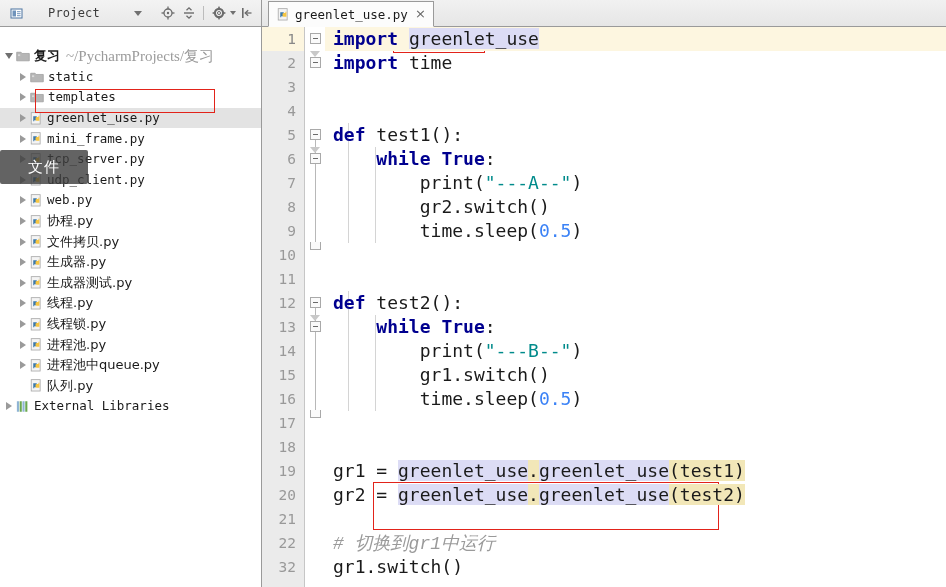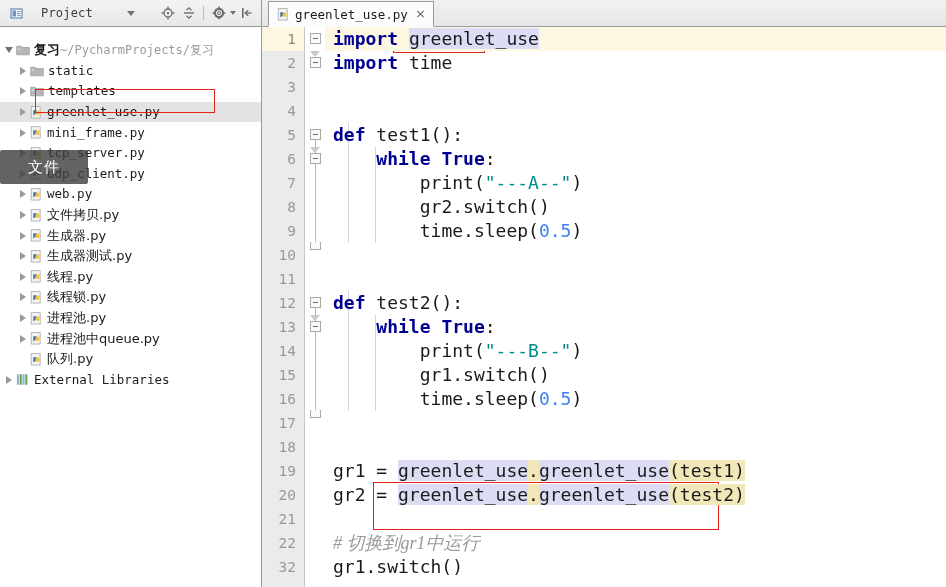--- a/index.html
+++ b/index.html
@@ -36,21 +36,21 @@
     border-bottom: 1px solid #9a9a9a;
     display: flex;
     align-items: center;
     box-sizing: border-box;
     padding: 0 4px 0 6px;
   }
   .panel-title {
     font-size: 12px;
     color: #3c3c3c;
     font-family: "DejaVu Sans Mono", monospace;
-    margin-left: 14px;
+    margin-left: 21px;
     letter-spacing: .2px;
   }
   .ph-spacer { flex: 1 1 auto; }
   .tool-ico {
     width: 17px; height: 17px;
     display: inline-flex;
     align-items: center;
     justify-content: center;
     margin: 0 2px;
   }
@@ -70,21 +70,21 @@
     width: 0; height: 0;
     border-left: 3px solid transparent;
     border-right: 3px solid transparent;
     border-top: 4px solid #707070;
     display: inline-block;
     margin-left: 1px;
   }
 
   
   #tree {
-    padding-top: 13px;
+    padding-top: 19px;
     font-family: "DejaVu Sans Mono", monospace;
     font-size: 12.5px;
     color: #1a1a1a;
     user-select: none;
   }
   .trow {
     height: 20.6px;
     display: flex;
     align-items: center;
     white-space: nowrap;
@@ -106,21 +106,23 @@
     border-bottom: none;
   }
   .twist.none { border: none; width: 6px; height: 9px; }
   .tw-cell { width: 14px; display:flex; align-items:center; justify-content:center; flex:0 0 14px;}
   .ticon { flex: 0 0 auto; margin-right: 4px; display: inline-flex; align-items: center; }
   .tlabel { font-size: 12.5px; line-height: 14px; }
   .tlabel.cjk { font-family: "DejaVu Sans", sans-serif; font-size: 13px; }
   .tlabel.bold { font-weight: bold; }
   .tpath {
     color: #9b9b9b;
-    font-size: 12px;
+    font-size: 15px;
+    margin-left: 6px;
+    font-family: Liberation Serif, serif;
   }
   .ind0 { padding-left: 2px; }
   .ind1 { padding-left: 16px; }
 
   
   .annot {
     position: absolute;
     border: 1.6px solid #e2231a;
     pointer-events: none;
     box-sizing: border-box;
@@ -233,21 +235,21 @@
     font-size: 18px;
     color: #1a1a1a;
     white-space: pre;
     padding-left: 8px;
     box-sizing: border-box;
   }
   .cline.cur { background: #fdf6e0; }
   .kw { color: #00008f; font-weight: bold; }
   .str { color: #008b8b; }
   .num { color: #3b82f6; }
-  .cmt-cjk { font-family: Liberation Serif, serif; font-style: italic; color:#9a9a9a;}
+  .cmt-cjk { font-family: Liberation Mono, monospace; font-style: italic; color:#9a9a9a;}
   .sel-lav { background: #dcdcf5; }
   .hl-tan { background: #f2e7b8; }
 
   
   #curline-strip {
     position: absolute;
     left: 0; right: 0;
     height: 24px;
     background: #fdf6e0;
     z-index: 0;
@@ -474,20 +476,33 @@
             <span class="twist"></span>
           </span>
           <span class="ticon">
             <svg width="13" height="13" viewBox="0 0 16 16">
               <rect x="1.5" y="0.8" width="11" height="14" fill="#f4f4f4" stroke="#a8a8a8" stroke-width="1"></rect>
               <path d="M4 5.2 h3.2 a1.6 1.6 0 0 1 1.6 1.6 v1.6 a1.6 1.6 0 0 1 -1.6 1.6 h-2 v1.4 h-1.2 z" fill="#3b78ab"></path>
               <path d="M11.6 10.8 h-3.2 a1.6 1.6 0 0 1 -1.6 -1.6 v-1.6 a1.6 1.6 0 0 1 1.6 -1.6 h2 v-1.4 h1.2 z" fill="#f5c542"></path>
             </svg>
           </span>
           <span class="tlabel">web.py</span>
+        </div>
+        <div class="trow ind1">
+          <span class="tw-cell">
+            <span class="twist"></span>
+          </span>
+          <span class="ticon">
+            <svg width="13" height="13" viewBox="0 0 16 16">
+              <rect x="1.5" y="0.8" width="11" height="14" fill="#f4f4f4" stroke="#a8a8a8" stroke-width="1"></rect>
+              <path d="M4 5.2 h3.2 a1.6 1.6 0 0 1 1.6 1.6 v1.6 a1.6 1.6 0 0 1 -1.6 1.6 h-2 v1.4 h-1.2 z" fill="#3b78ab"></path>
+              <path d="M11.6 10.8 h-3.2 a1.6 1.6 0 0 1 -1.6 -1.6 v-1.6 a1.6 1.6 0 0 1 1.6 -1.6 h2 v-1.4 h1.2 z" fill="#f5c542"></path>
+            </svg>
+          </span>
+          <span class="tlabel cjk">协程.py</span>
         </div>
         <div class="trow ind1">
           <span class="tw-cell">
             <span class="twist"></span>
           </span>
           <span class="ticon">
             <svg width="13" height="13" viewBox="0 0 16 16">
               <rect x="1.5" y="0.8" width="11" height="14" fill="#f4f4f4" stroke="#a8a8a8" stroke-width="1"></rect>
               <path d="M4 5.2 h3.2 a1.6 1.6 0 0 1 1.6 1.6 v1.6 a1.6 1.6 0 0 1 -1.6 1.6 h-2 v1.4 h-1.2 z" fill="#3b78ab"></path>
               <path d="M11.6 10.8 h-3.2 a1.6 1.6 0 0 1 -1.6 -1.6 v-1.6 a1.6 1.6 0 0 1 1.6 -1.6 h2 v-1.4 h1.2 z" fill="#f5c542"></path>

